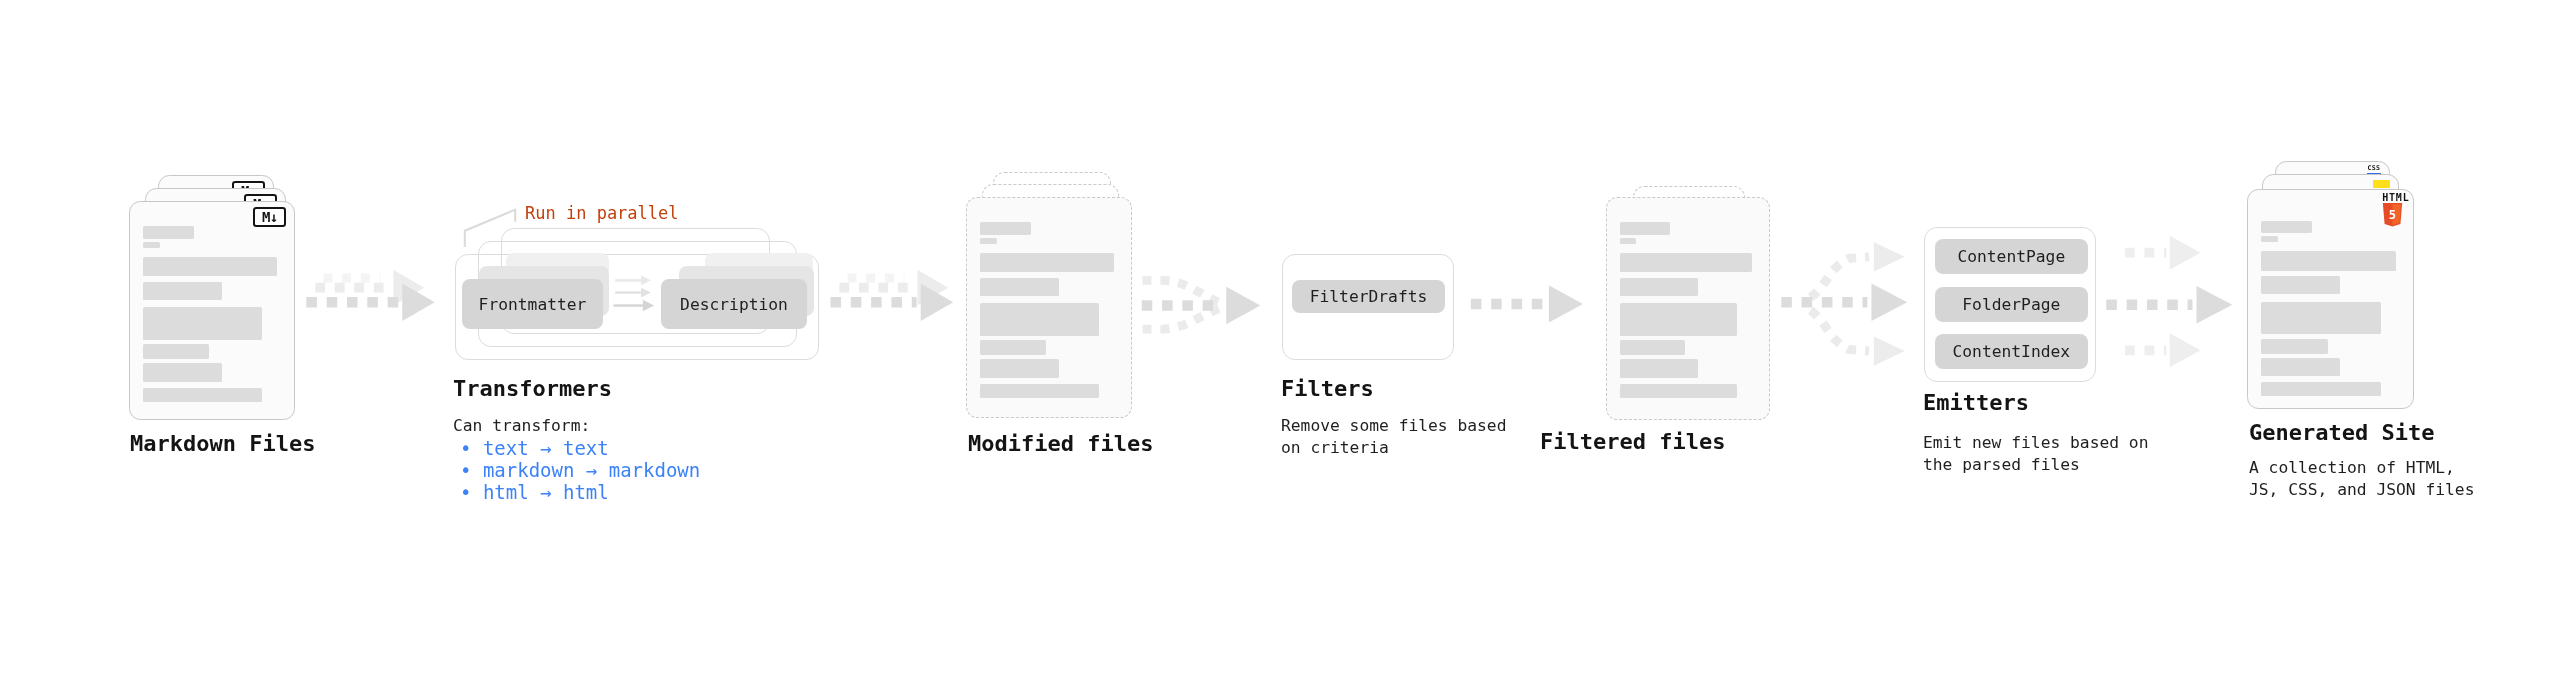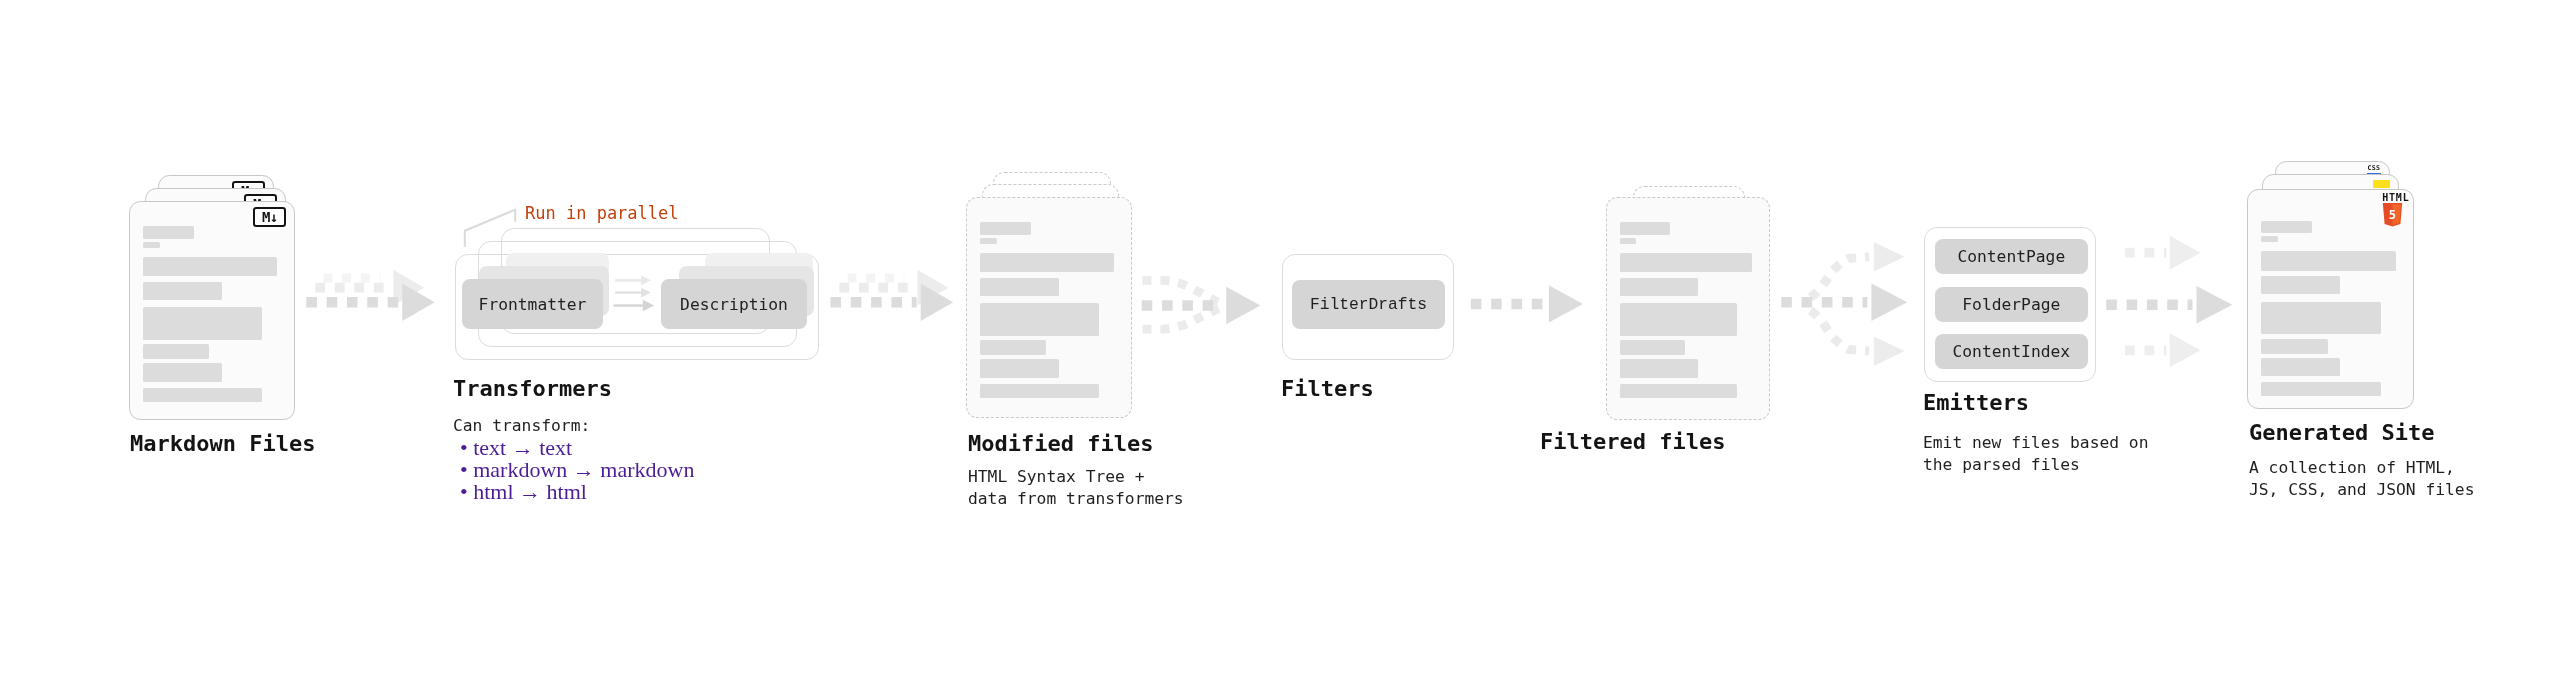--- a/index.html
+++ b/index.html
@@ -35,21 +35,21 @@
   .chip{
     position:absolute;border-radius:8.1px;background:#d5d5d5;box-sizing:border-box;
     display:flex;align-items:center;justify-content:center;font-size:16.3px;color:#1f1f1f;
   }
   .chip.g1{background:#e5e5e5;}
   .chip.g2{background:#f0f0f0;}
   
   .title{position:absolute;font-size:22px;font-weight:600;color:#141414;white-space:nowrap;}
   .sub{position:absolute;font-size:16.3px;line-height:22px;color:#1f1f1f;white-space:pre-line;}
   .note{position:absolute;font-size:17px;color:#c2410c;white-space:nowrap;}
-  .bullets{position:absolute;font-size:22px;line-height:22px;color:#4c1d95;font-family:Liberation Serif, serif;}
+  .bullets{position:absolute;font-size:19px;line-height:22px;color:#3b82f6;}
   .bullets span{display:block;}
   
   .css-badge{position:absolute;top:3.3px;right:8.1px;text-align:center;}
   .css-txt{display:block;font-size:6.5px;font-weight:700;color:#111;line-height:6.5px;letter-spacing:0.4px;}
   .css-bar{display:block;width:14px;height:2.4px;background:#2e6be6;margin-top:1.6px;}
   .js-badge{position:absolute;top:4.9px;right:8.1px;width:17px;height:8.1px;background:#ffdf1b;}
   .html5-badge{position:absolute;top:4.1px;right:9.8px;width:21px;text-align:center;}
   .html5-txt{display:block;font-size:10px;font-weight:700;letter-spacing:0.8px;color:#111;line-height:7.3px;margin-bottom:1.6px;}
 </style>
 </head>
@@ -172,26 +172,26 @@
           <div class="bar b3"></div>
           <div class="bar b4"></div>
         <div class="bar b5"></div>
           <div class="bar b6"></div>
           <div class="bar b7"></div>
           <div class="bar b8"></div>
       </div>
     </div>
   </div>
   <div class="title" style="left:968px;top:431px;">Modified files</div>
-  <div class="sub" style="left:968px;top:466px;">HTML Syntax Tree +
-data from transformers</div>
 
   <div class="frame" style="left:1282px;top:254px;width:172px;height:106px;"></div>
-  <div class="chip" style="left:1292px;top:280px;width:153px;height:49px;font-family:Liberation Mono, monospace;">FilterDrafts</div>
+  <div class="chip" style="left:1292px;top:280px;width:153px;height:33px;">FilterDrafts</div>
   <div class="title" style="left:1281px;top:376px;">Filters</div>
+  <div class="sub" style="left:1281px;top:415px;">Remove some files based
+on criteria</div>
 
   <div>
     <div class="file-card dashedc" style="left:1633px;top:186px;width:112px;height:223px;"></div>
     <div class="file-card dashedc frontc" style="left:1606px;top:197px;width:164px;height:223px;">
       <div class="bars">
         <div class="bar b1"></div>
           <div class="bar b2"></div>
           <div class="bar b3"></div>
           <div class="bar b4"></div>
         <div class="bar b5"></div>

